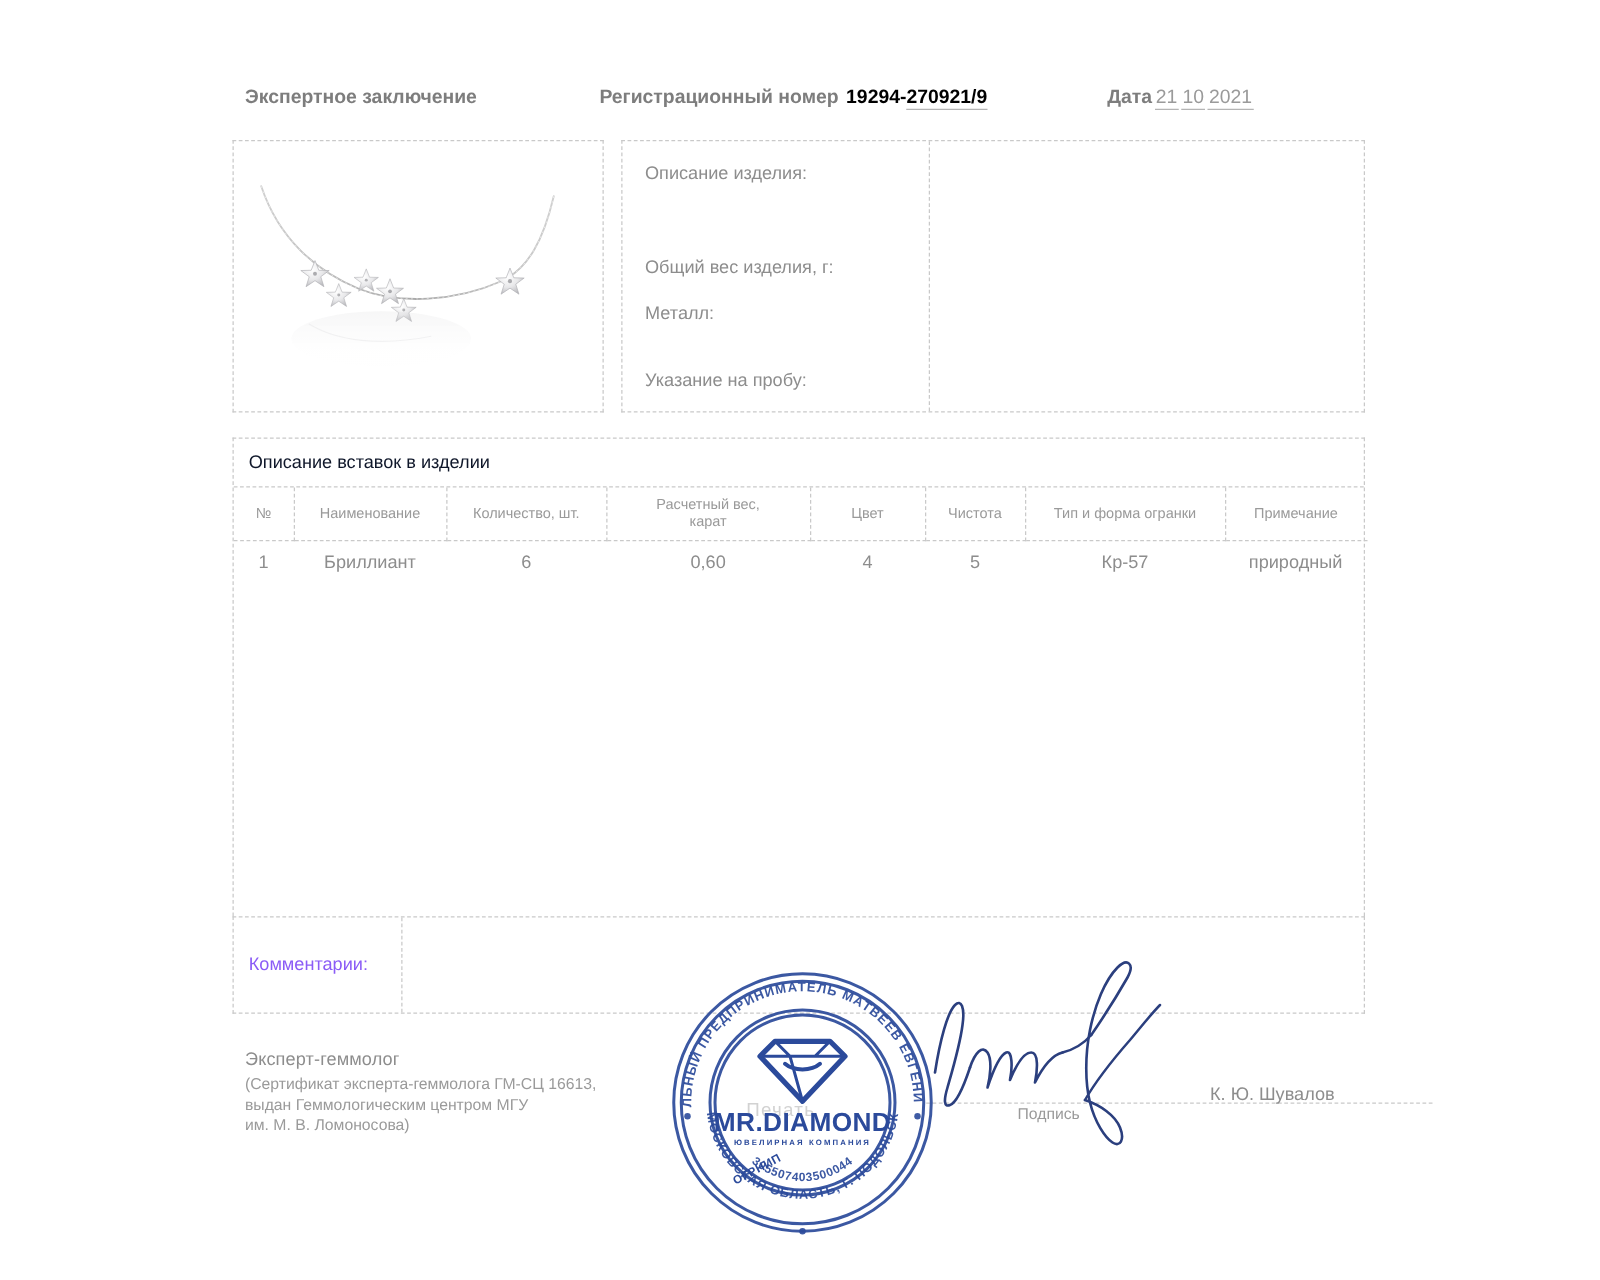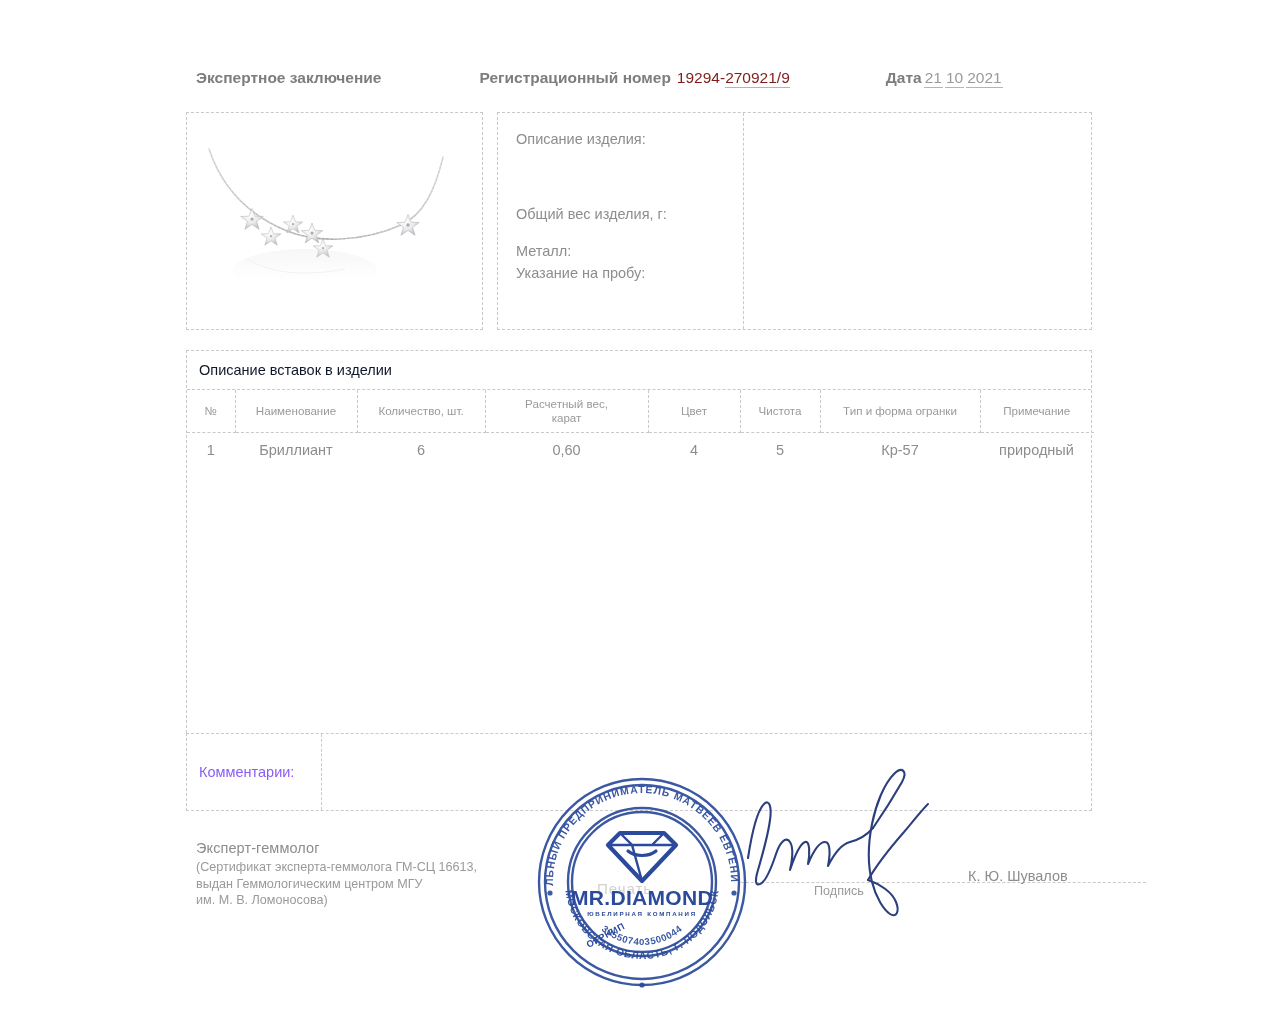--- a/index.html
+++ b/index.html
@@ -38,22 +38,22 @@
     margin-top: 13px;
   }
   .hdr-reg {
     margin-left: 98px;
     font-size: 15.5px;
     font-weight: bold;
     color: #7d7d7d;
     white-space: nowrap;
   }
   .hdr-reg-val {
-    font-weight: normal;
-    color: #7f1d1d;
+    font-weight: bold;
+    color: #000000;
     margin-left: 6px;
   }
   .hdr-reg-val .und {
     border-bottom: 1px solid #b4b4b4;
     padding-bottom: 1px;
   }
   .hdr-date {
     margin-left: 96px;
     font-size: 15.5px;
     font-weight: bold;
@@ -123,21 +123,21 @@
   .dv {
     position: absolute;
     left: 16px;
     font-size: 14.5px;
     color: #8d8d8d;
     white-space: nowrap;
   }
   .r1 { top: 18px; }
   .r2 { top: 93px; }
   .r3 { top: 130px; }
-  .r4 { top: 152px; }
+  .r4 { top: 184px; }
 
   
   .inserts-block {
     position: absolute;
     left: 186px;
     top: 350px;
     width: 906px;
     height: 383px;
     border: 1px dashed #c9c9c9;
     border-bottom: none;

